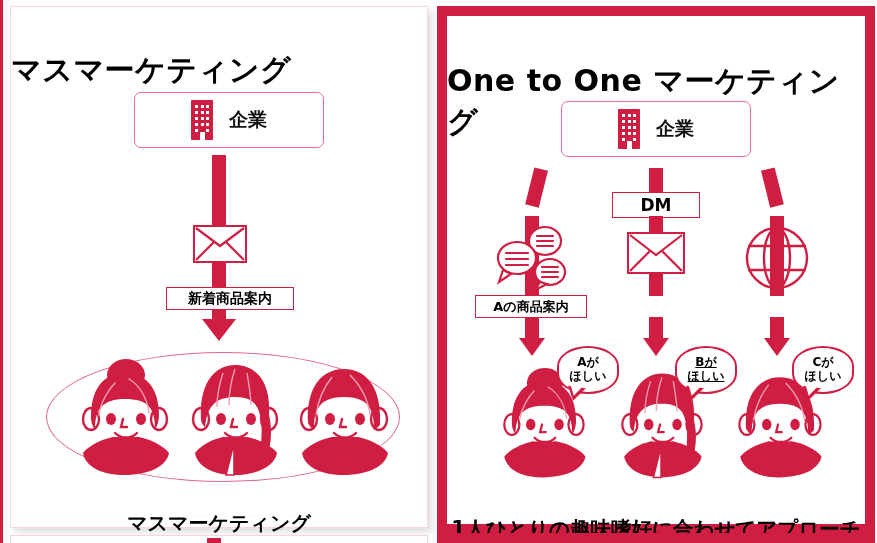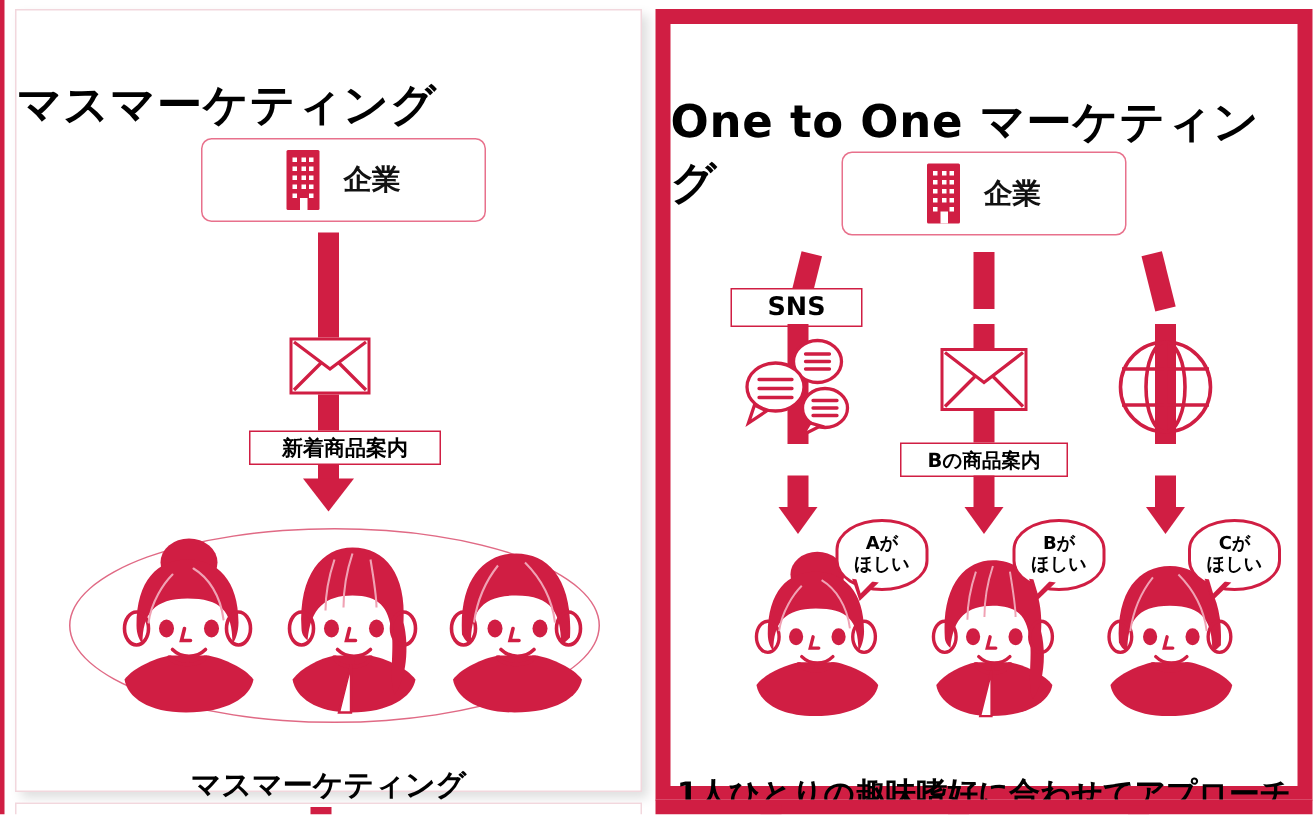--- a/index.html
+++ b/index.html
@@ -264,49 +264,49 @@
             <span class="win" style="left:15px;top:29px;"></span>
           <span class="door"></span>
         </span>
         <span class="company-label">企業</span>
       </div>
 
       <div class="vbar" style="left:78px;top:152px;width:14px;height:38px;transform:rotate(14deg);transform-origin:bottom center;"></div>
       <div class="vbar" style="left:202px;top:152px;width:14px;height:38px;"></div>
       <div class="vbar" style="left:323px;top:152px;width:14px;height:38px;transform:rotate(-14deg);transform-origin:bottom center;"></div>
 
-      <div class="tagbox" style="left:40px;top:176px;width:88px;height:26px;font-size:17px;">SNS</div>
       <div class="vbar" style="left:78px;top:200px;width:14px;height:80px;"></div>
       <div class="person" style="left:46px;top:208px;">
         <svg width="78" height="66" viewBox="0 0 78 66">
           <g fill="#fff" stroke="#d01e43" stroke-width="2.2">
             <ellipse cx="52" cy="17" rx="16" ry="14"></ellipse>
             <ellipse cx="24" cy="34" rx="19" ry="16"></ellipse>
             <ellipse cx="57" cy="48" rx="15" ry="13"></ellipse>
           </g>
           <g stroke="#d01e43" stroke-width="2.2" stroke-linecap="round">
             <path d="M44,12 H60 M44,17 H60 M44,22 H60"></path>
             <path d="M13,29 H35 M13,35 H35 M13,41 H35"></path>
             <path d="M49,43 H65 M49,48 H65 M49,53 H65"></path>
           </g>
           <path d="M10,46 L6,58 L18,50 Z" fill="#fff" stroke="#d01e43" stroke-width="2.2"></path>
           <path d="M47,58 L42,66 L54,60 Z" fill="#fff" stroke="#d01e43" stroke-width="2.2"></path>
         </svg>
       </div>
+      <div class="tagbox" style="left:28px;top:279px;width:112px;height:23px;font-size:13px;">Aの商品案内</div>
       <div class="vbar" style="left:78px;top:301px;width:14px;height:24px;"></div>
       <div class="arrow-head sm" style="left:72px;top:322px;"></div>
 
+      <div class="tagbox" style="left:165px;top:176px;width:88px;height:26px;font-size:17px;">DM</div>
       <div class="vbar" style="left:202px;top:200px;width:14px;height:80px;"></div>
       <div class="env" style="left:180px;top:216px;width:58px;height:42px;">
         <svg width="54" height="38" viewBox="0 0 54 38">
           <path d="M1,1 L27,21 L53,1" fill="none" stroke="#d01e43" stroke-width="2.2"></path>
           <path d="M1,37 L21,17 M53,37 L33,17" fill="none" stroke="#d01e43" stroke-width="2.2"></path>
         </svg>
       </div>
-      <div class="tagbox" style="left:153px;top:279px;width:112px;height:23px;font-size:13px;">Bの商品案内</div>
       <div class="vbar" style="left:202px;top:301px;width:14px;height:24px;"></div>
       <div class="arrow-head sm" style="left:196px;top:322px;"></div>
 
       <div class="vbar" style="left:323px;top:200px;width:14px;height:80px;"></div>
       <div class="person" style="left:296px;top:210px;">
         <svg width="68" height="64" viewBox="0 0 68 64">
           <g fill="none" stroke="#d01e43" stroke-width="2.4">
             <circle cx="34" cy="32" r="30"></circle>
             <ellipse cx="34" cy="32" rx="13" ry="30"></ellipse>
             <path d="M5,20 H63 M5,44 H63 M34,2 V62"></path>
@@ -370,21 +370,21 @@
               <path d="M46,76 C52,82 62,82 68,76"></path>
           </g>
           <g fill="none" stroke="#f0a2b4" stroke-width="1.4">
             <path d="M44,16 C40,28 38,40 38,50"></path>
               <path d="M56,12 C52,24 50,38 50,48"></path>
               <path d="M68,16 C70,28 72,40 72,48"></path>
           </g>
           <path d="M55,86 L47,118 L55,118 Z" fill="#fff" stroke="#d01e43" stroke-width="1.6"></path>
         </svg>
       </div>
-      <div class="bubble" style="left:228px;top:330px;width:62px;height:48px;font-size:12px;">
+      <div class="bubble" style="left:228px;top:330px;width:62px;height:48px;font-size:12px;text-decoration:underline;">
         <span>Bが</span>
         <span>ほしい</span>
         <span class="tail">
             <i></i>
           </span>
       </div>
 
       <div class="person" style="left:278px;top:350px;">
         <svg width="108" height="118" viewBox="0 0 110 125">
           <g fill="#d01e43">

